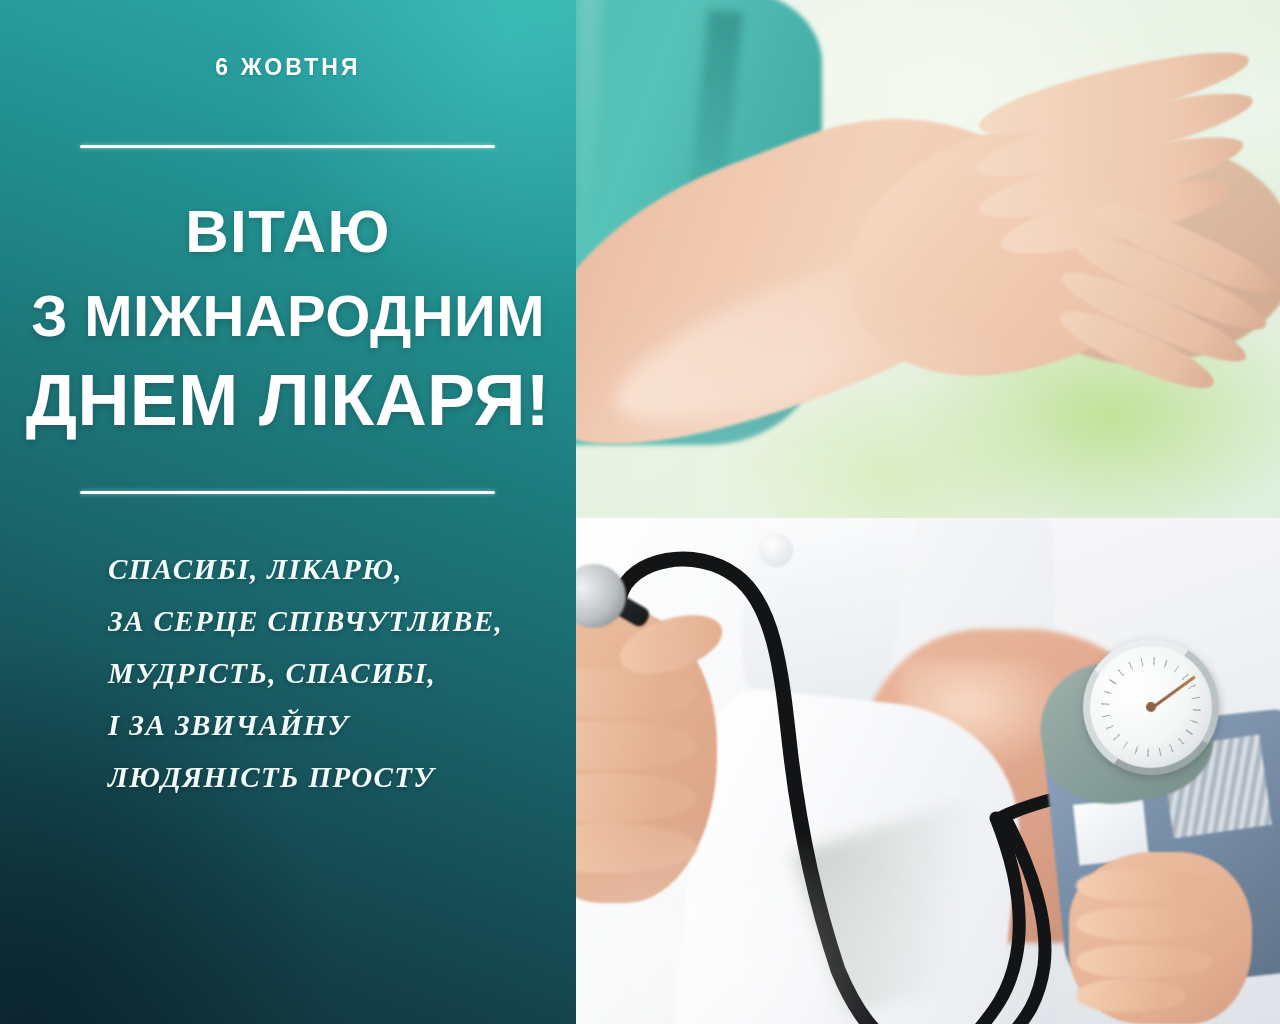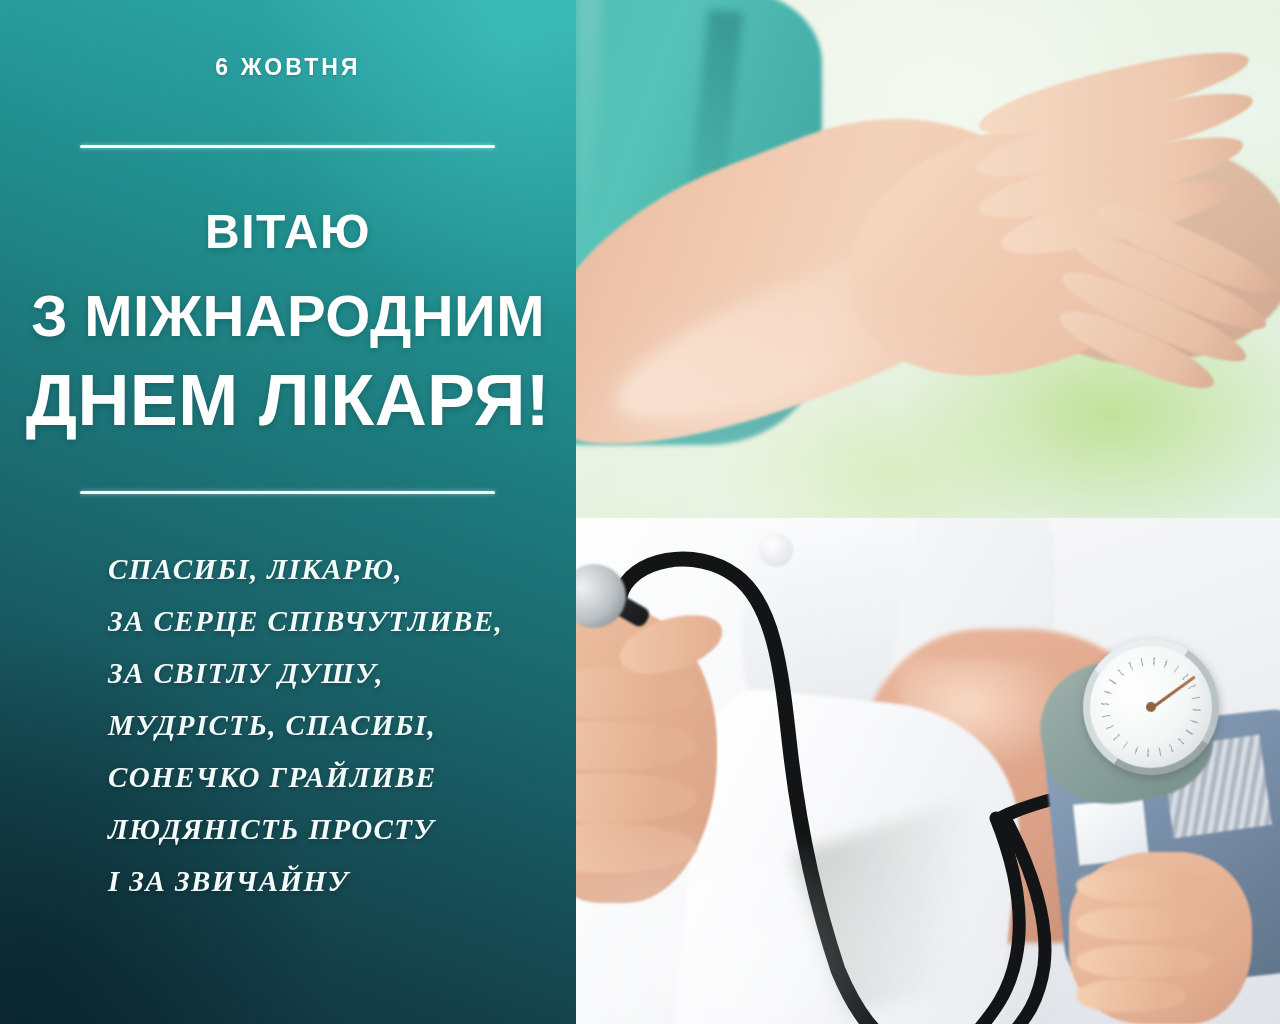--- a/index.html
+++ b/index.html
@@ -74,21 +74,21 @@
     left: 0;
     top: 190px;
     width: 576px;
     text-align: center;
     color: #ffffff;
     font-weight: bold;
     line-height: 84px;
     text-shadow: 0 2px 7px rgba(0,0,0,0.20);
   }
   .heading .h-line { display: block; white-space: nowrap; }
-  .heading .h1 { font-size: 48px; letter-spacing: 1.5px; }
+  .heading .h1 { font-size: 60px; letter-spacing: 1.5px; }
   .heading .h2 { font-size: 58px; letter-spacing: 0.4px; }
   .heading .h3 { font-size: 72px; letter-spacing: 0.4px; }
 
   .poem {
     position: absolute;
     left: 108px;
     top: 543px;
     width: 460px;
   }
   .poem-line {
@@ -534,25 +534,23 @@
       <span class="h-line h1">ВІТАЮ</span>
       <span class="h-line h2">З МІЖНАРОДНИМ</span>
       <span class="h-line h3">ДНЕМ ЛІКАРЯ!</span>
     </div>
 
     <div class="rule rule-bottom"></div>
 
     <div class="poem">
       <span class="poem-line">СПАСИБІ, ЛІКАРЮ,</span>
       <span class="poem-line">ЗА СЕРЦЕ СПІВЧУТЛИВЕ,</span>
-      <span class="poem-line">ЗА СВІТЛУ ДУШУ,</span>
       <span class="poem-line">МУДРІСТЬ, СПАСИБІ,</span>
-      <span class="poem-line">СОНЕЧКО ГРАЙЛИВЕ</span>
+      <span class="poem-line">І ЗА ЗВИЧАЙНУ</span>
       <span class="poem-line">ЛЮДЯНІСТЬ ПРОСТУ</span>
-      <span class="poem-line">І ЗА ЗВИЧАЙНУ</span>
     </div>
   </div>
 
   <div class="photos">
 
     <div class="photo photo-top">
       <div class="p1-bg"></div>
       <div class="p1-scrub">
         <div class="p1-scrub-fold"></div>
       </div>

